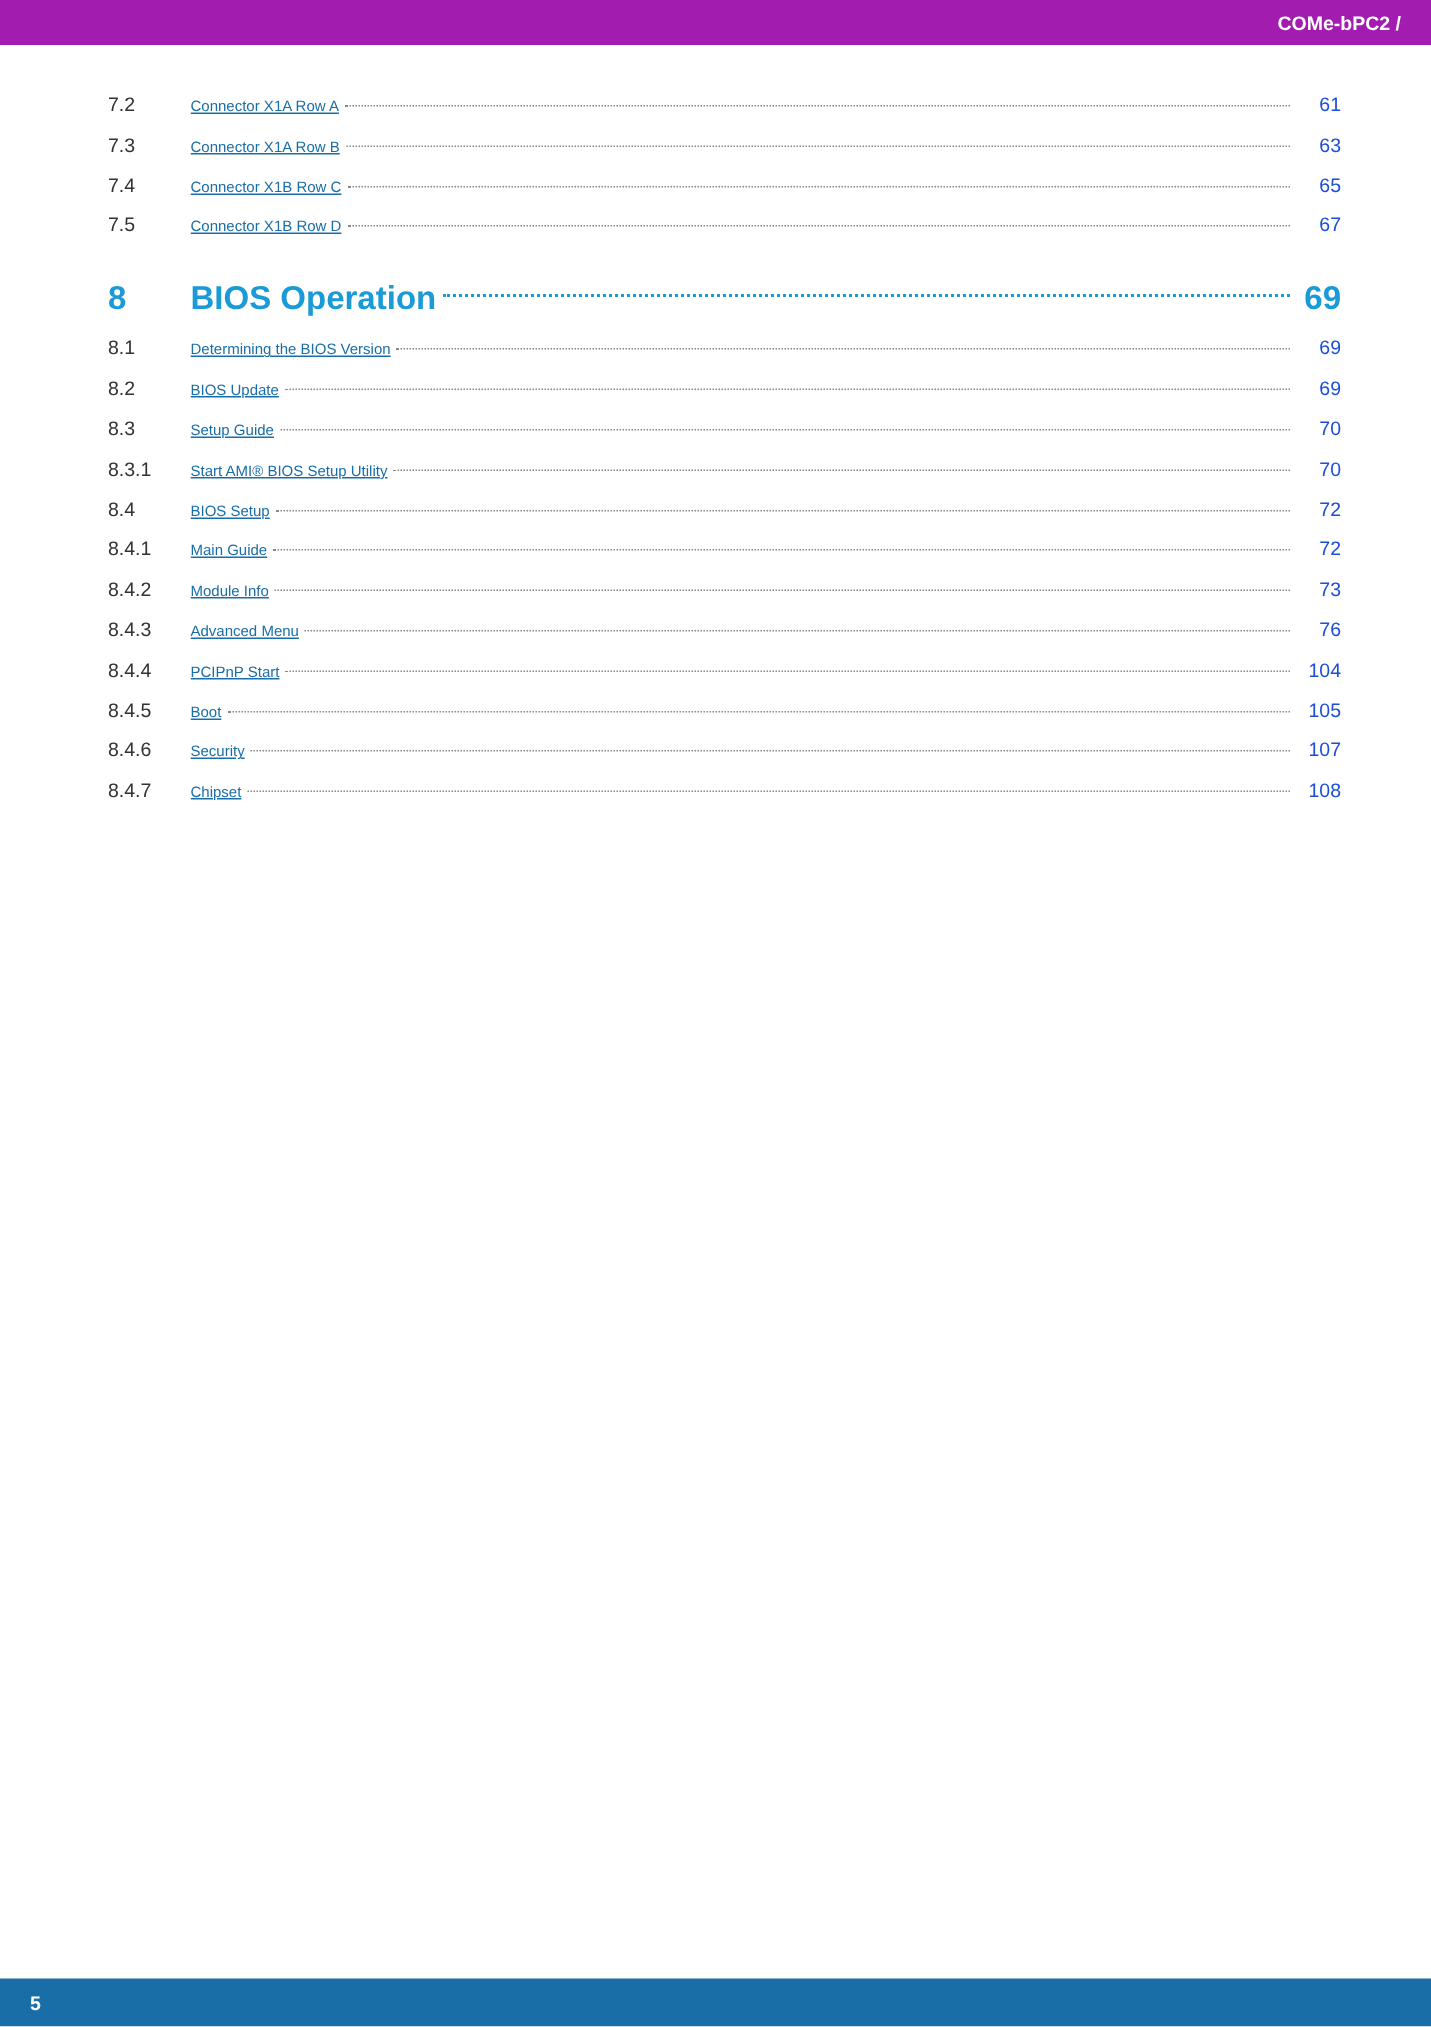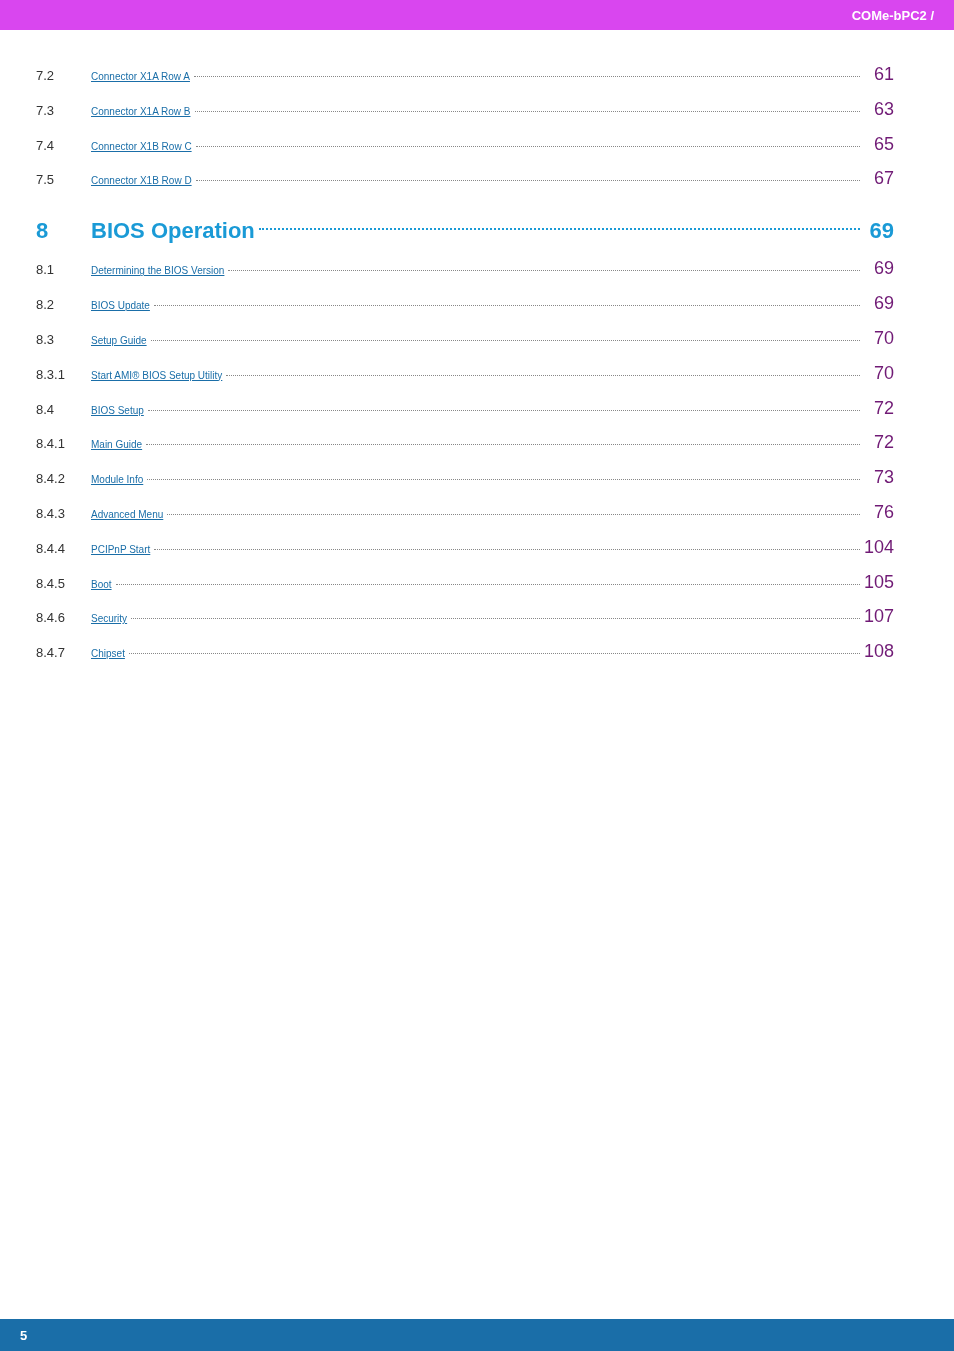--- a/index.html
+++ b/index.html
@@ -7,36 +7,36 @@
     body {
       font-family: Arial, Helvetica, sans-serif;
       background: #ffffff;
       width: 954px;
       min-height: 1351px;
       position: relative;
       color: #333;
     }
 
     .header-bar {
-      background: #d946ef;
+      background: #a21caf;
       height: 30px;
       display: flex;
       align-items: center;
       justify-content: flex-end;
       padding-right: 20px;
     }
 
     .header-title {
       color: #ffffff;
       font-size: 13px;
       font-weight: bold;
     }
 
     .content {
-      padding: 30px 60px 60px 36px;
+      padding: 30px 60px 60px 72px;
     }
 
     .toc-entry {
       display: flex;
       align-items: baseline;
       margin-bottom: 6px;
       font-size: 13px;
       line-height: 1.6;
     }
 
@@ -84,22 +84,22 @@
       position: relative;
       top: -3px;
     }
 
     .toc-dots.section-header-dots {
       border-bottom: 2px dotted #1a9ad6;
       top: -8px;
     }
 
     .toc-page {
-      color: #701a75;
-      font-size: 18px;
+      color: #1d4ed8;
+      font-size: 13px;
       white-space: nowrap;
       min-width: 30px;
       text-align: right;
     }
 
     .toc-page.section-header-page {
       color: #1a9ad6;
       font-size: 22px;
       font-weight: bold;
     }

